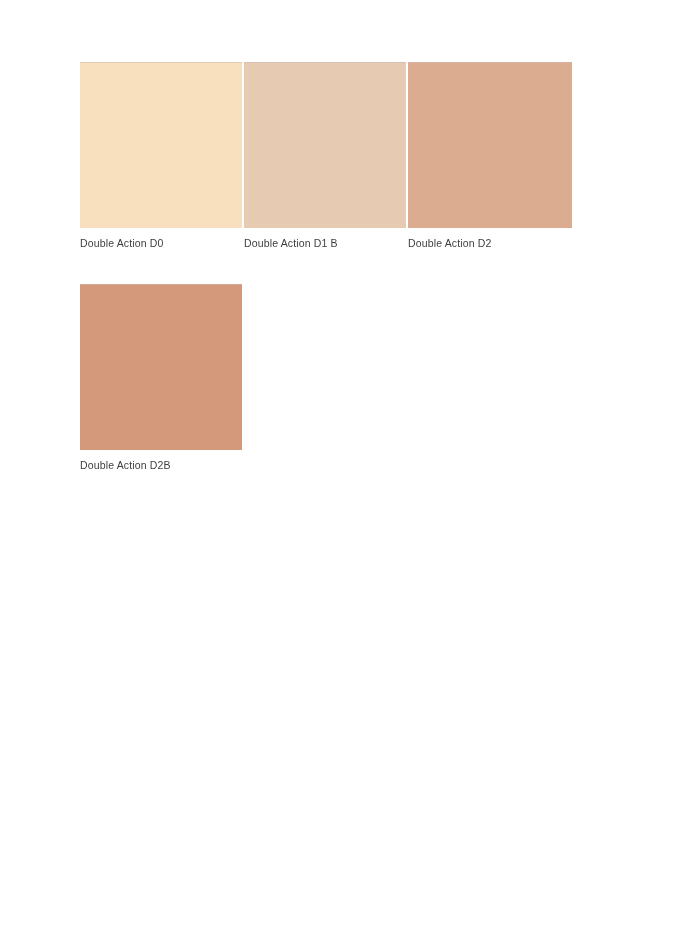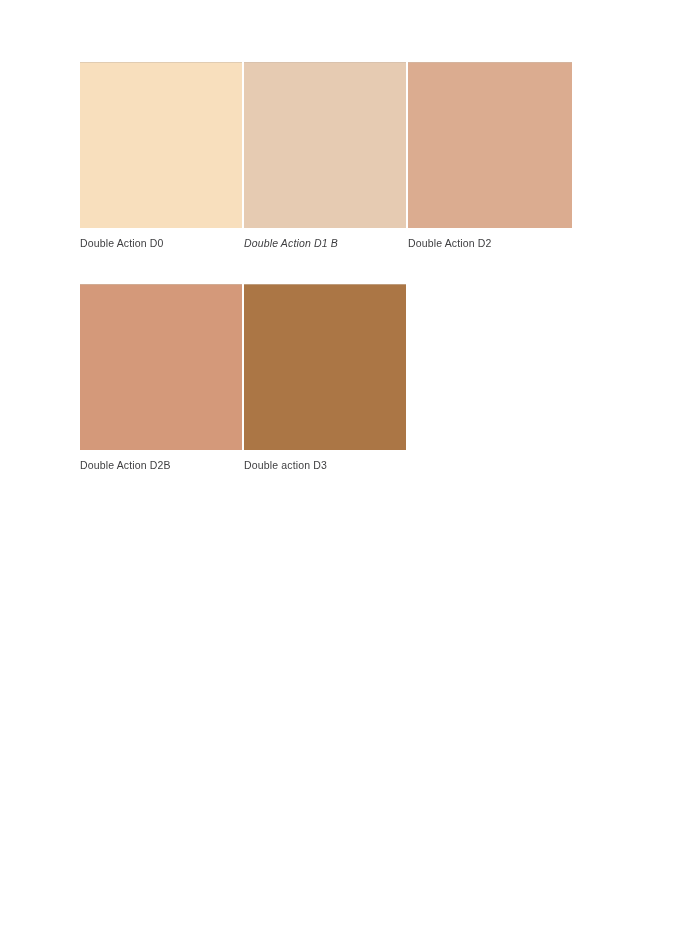--- a/index.html
+++ b/index.html
@@ -80,39 +80,35 @@
 
     <div class="swatch-row row-1">
 
       <div class="swatch-cell">
         <div class="swatch-chip w-162" id="chip-0-0" style="background: rgb(248, 223, 189);"></div>
         <div class="swatch-label" style="color: rgb(62, 62, 64);">Double Action D0</div>
       </div>
 
       <div class="swatch-cell">
         <div class="swatch-chip w-162" id="chip-0-1" style="background: rgb(230, 203, 178);"></div>
-        <div class="swatch-label" style="color: rgb(62, 62, 64); font-style: italic;">Double Action D1 B</div>
+        <div class="swatch-label" style="color: rgb(62, 62, 64);">Double Action D1 B</div>
       </div>
 
       <div class="swatch-cell">
         <div class="swatch-chip w-164" id="chip-0-2" style="background: rgb(219, 172, 144);"></div>
         <div class="swatch-label" style="color: rgb(62, 62, 64);">Double Action D2</div>
       </div>
 
     </div>
 
     <div class="swatch-row row-2">
 
       <div class="swatch-cell">
         <div class="swatch-chip w-162" id="chip-1-0" style="background: rgb(212, 153, 122);"></div>
         <div class="swatch-label" style="color: rgb(62, 62, 64);">Double Action D2B</div>
       </div>
 
-      <div class="swatch-cell">
-        <div class="swatch-chip w-162" id="chip-1-1" style="background: rgb(171, 118, 69);"></div>
-        <div class="swatch-label" style="color: rgb(62, 62, 64);">Double action D3</div>
-      </div>
 
     </div>
 
   </div>
 
 </div>
 
 </body></html>

